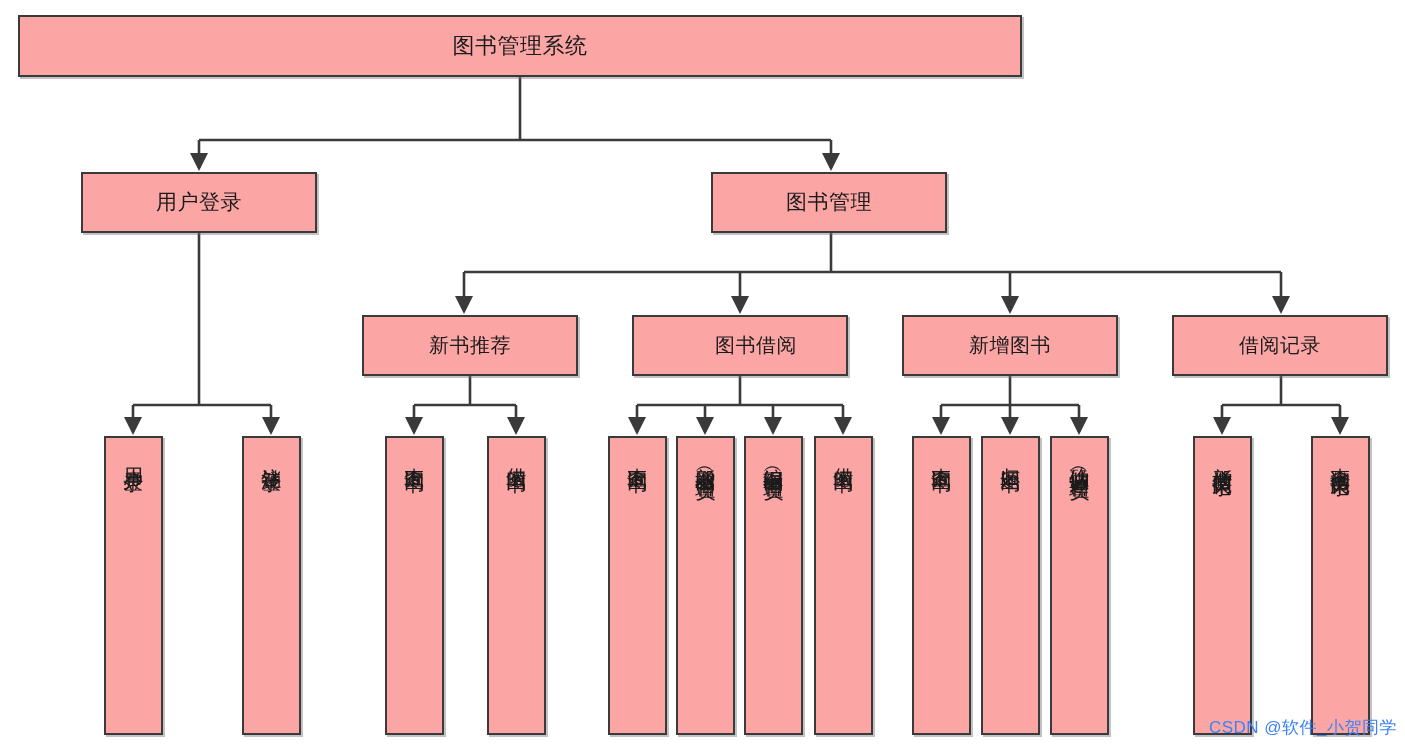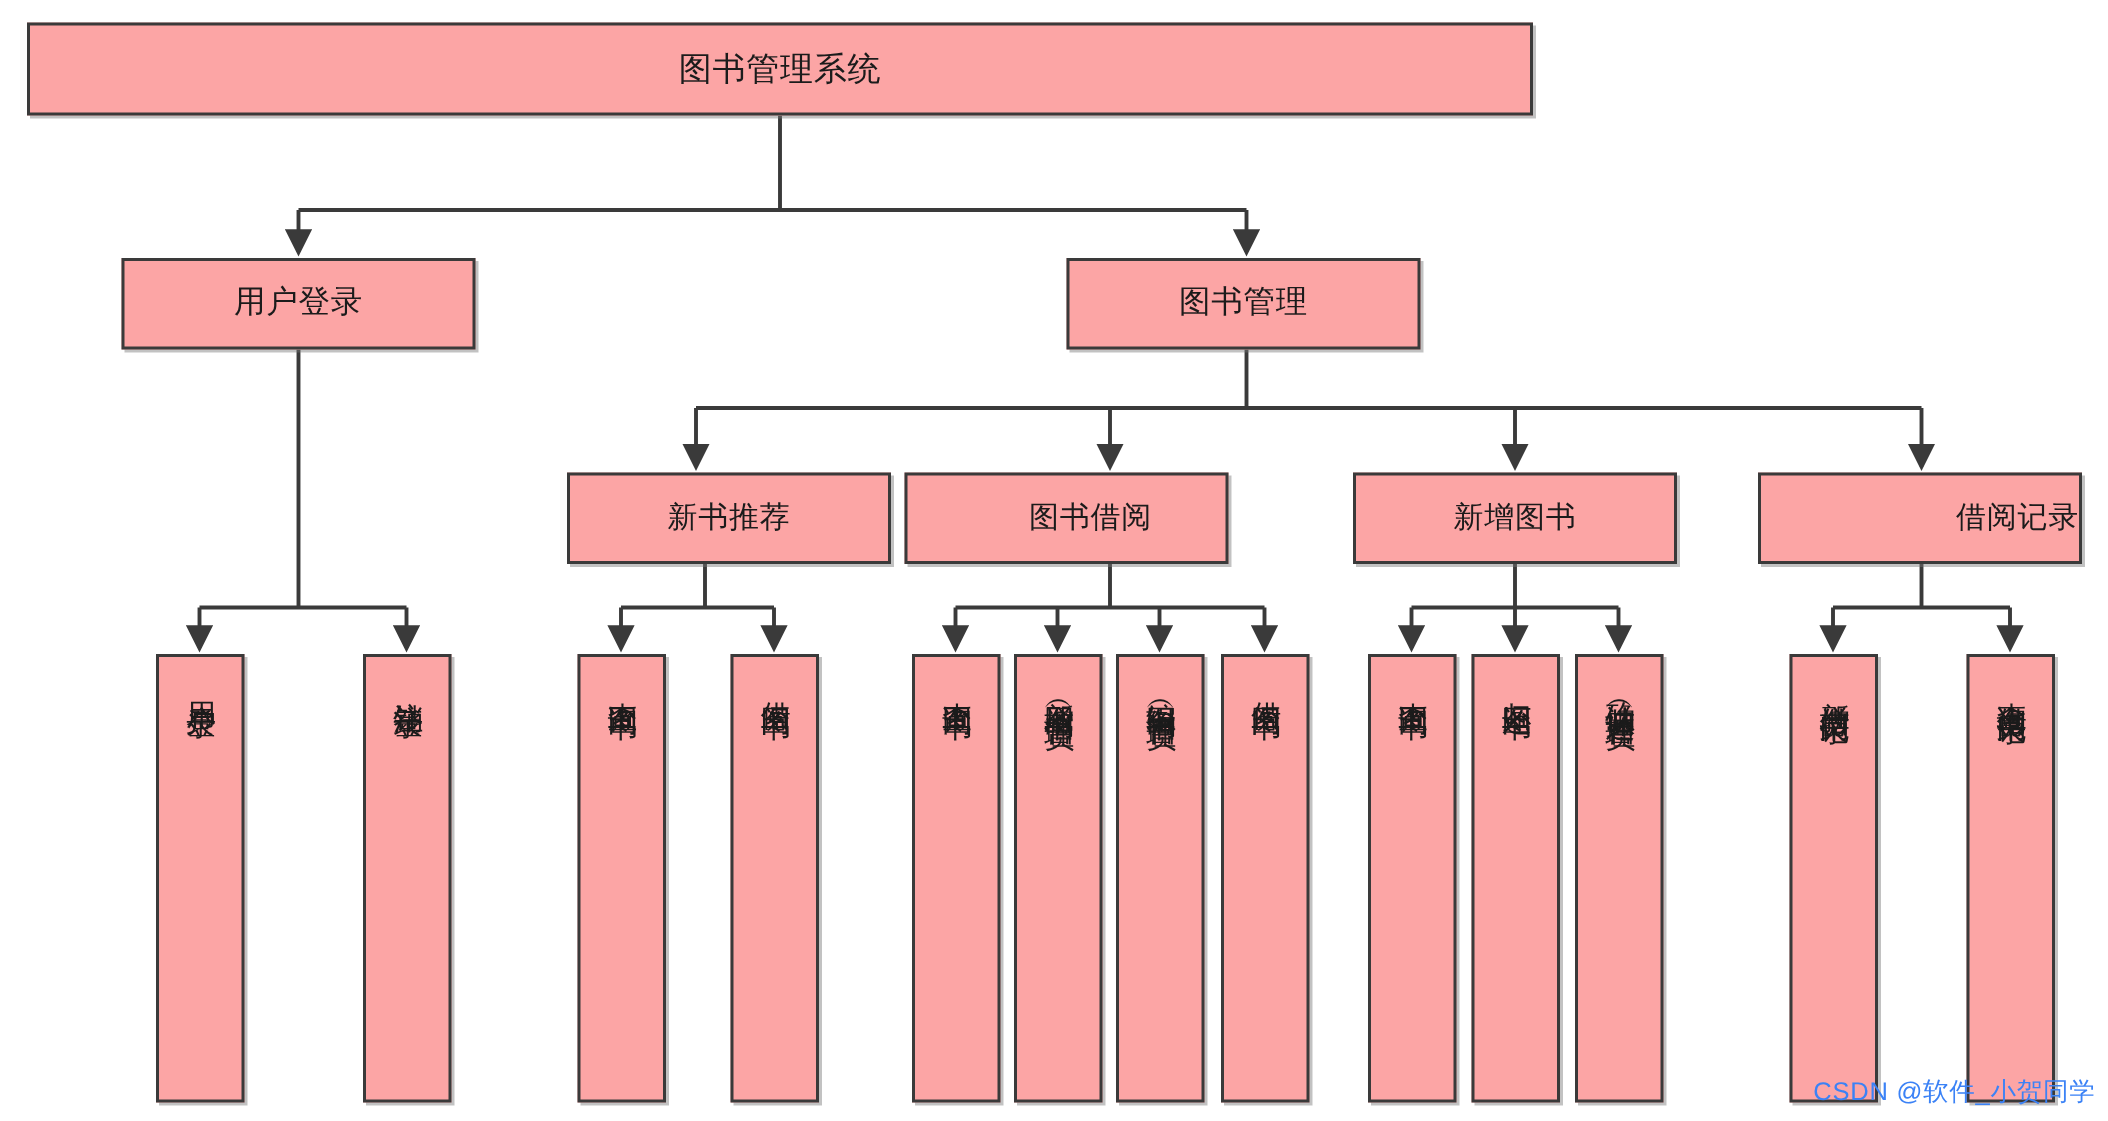--- a/index.html
+++ b/index.html
@@ -132,30 +132,30 @@
     <span class="node-label">图书管理系统</span>
   </div>
 
   <div class="node level2" style="left:81px; top:172px; width:236px; height:61px;">
     <span class="node-label">用户登录</span>
   </div>
   <div class="node level2" style="left:711px; top:172px; width:236px; height:61px;">
     <span class="node-label">图书管理</span>
   </div>
 
-  <div class="node level3" style="left:362px; top:315px; width:216px; height:61px;margin-left:16px;">
+  <div class="node level3" style="left:362px; top:315px; width:216px; height:61px;">
     <span class="node-label">新书推荐</span>
   </div>
-  <div class="node level3" style="left:603px; top:315px; width:216px; height:61px;padding-left:32px;">
+  <div class="node level3" style="left:632px; top:315px; width:216px; height:61px;padding-left:32px;">
     <span class="node-label">图书借阅</span>
   </div>
   <div class="node level3" style="left:902px; top:315px; width:216px; height:61px;">
     <span class="node-label">新增图书</span>
   </div>
-  <div class="node level3" style="left:1172px; top:315px; width:216px; height:61px;justify-content:flex-end;">
+  <div class="node level3" style="left:1172px; top:315px; width:216px; height:61px;">
     <span class="node-label">借阅记录</span>
   </div>
 
   <div class="node leaf" style="left:104px; top:436px; width:59px; height:299px;">
     <span class="node-label">用户登录</span>
   </div>
   <div class="node leaf" style="left:242px; top:436px; width:59px; height:299px;">
     <span class="node-label">注销登录</span>
   </div>
 

